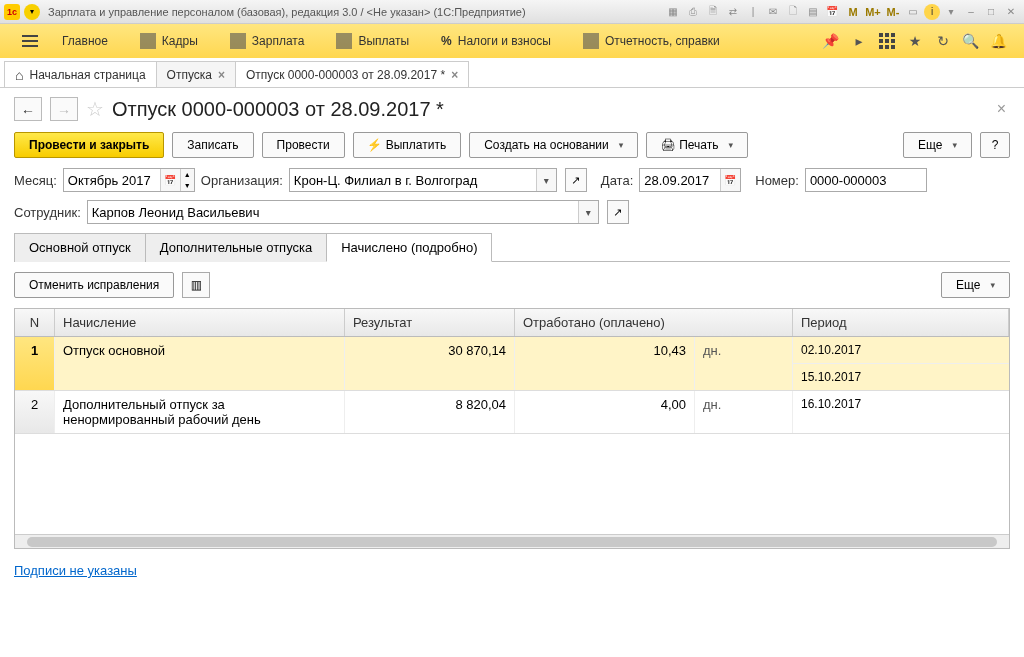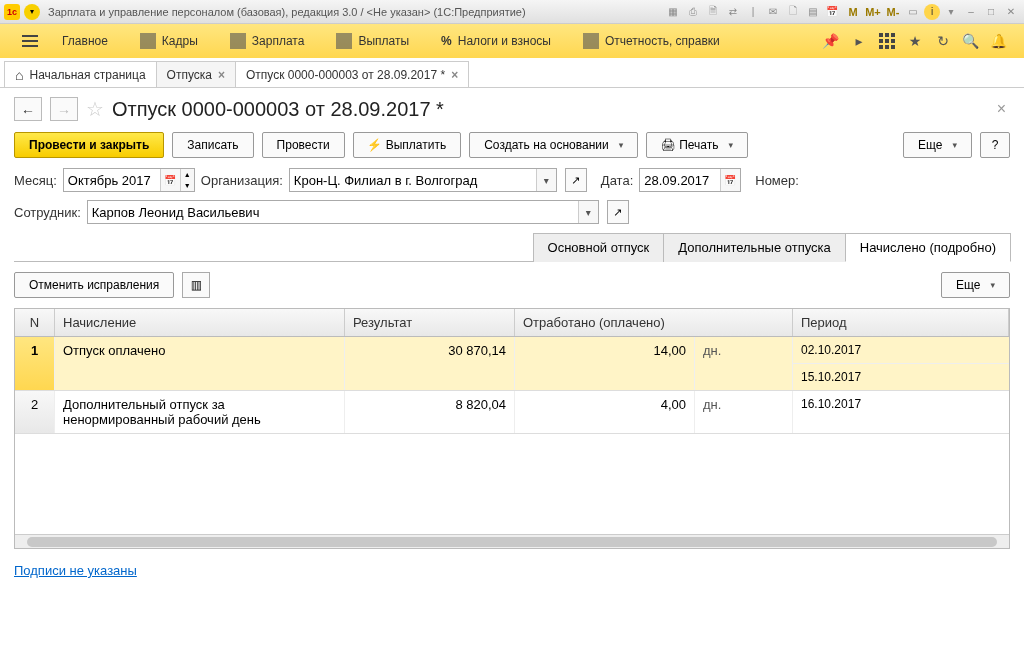--- a/index.html
+++ b/index.html
@@ -48,21 +48,21 @@
 
 .form-row { display: flex; align-items: center; gap: 6px; margin-bottom: 8px; }
 .form-label { color: #333; font-size: 13px; }
 .input-wrap { display: flex; border: 1px solid #aaa; height: 24px; align-items: center; background: #fff; }
 .input-wrap input { border: none; outline: none; padding: 0 4px; height: 22px; font-size: 13px; }
 .input-wrap .in-btn { width: 20px; height: 22px; border-left: 1px solid #ccc; display:flex; align-items:center; justify-content:center; font-size:10px; color:#555; cursor:pointer; background:#f7f7f7;}
 .spinner { display:flex; flex-direction:column; }
 .spinner .sp { height:11px; width:14px; border-left:1px solid #ccc; font-size:7px; display:flex; align-items:center; justify-content:center; cursor:pointer; background:#f7f7f7;}
 .extern-btn { width:22px; height:24px; border:1px solid #aaa; margin-left:2px; display:flex; align-items:center; justify-content:center; font-size:11px; background:#fafafa; cursor:pointer;}
 
-.inner-tabs { display:flex; border-bottom:1px solid #bbb; margin-top:4px;justify-content:flex-end;}
+.inner-tabs { display:flex; border-bottom:1px solid #bbb; margin-top:4px;}
 .inner-tabs .itab { padding: 6px 14px; border:1px solid #bbb; border-bottom:none; background:#eee; margin-right:-1px; font-size:13px; cursor:pointer; position:relative; top:1px;}
 .inner-tabs .itab.active { background:#fff; border-bottom:1px solid #fff;}
 
 .sub-toolbar { display:flex; align-items:center; gap:8px; padding:10px 0;}
 .icon-btn { width:28px; height:26px; border:1px solid #aaa; background:#fafafa; display:flex; align-items:center; justify-content:center; cursor:pointer; font-size:12px;}
 
 .grid { border:1px solid #bbb; }
 .grid-header { display:flex; background:linear-gradient(#f8f8f8,#e8e8e8); border-bottom:1px solid #bbb; }
 .grid-header .gh { padding:6px 8px; border-right:1px solid #ccc; font-size:13px; color:#333;}
 .gh-n { width:40px; text-align:center;}
@@ -229,20 +229,23 @@
       <input style="width: 246px;" value="Крон-Ц. Филиал в г. Волгоград">
       <div class="in-btn">▾</div>
     </div>
     <div class="extern-btn">↗</div>
     <span class="form-label" style="margin-left:8px">Дата:</span>
     <div class="input-wrap">
       <input style="width: 80px;" value="28.09.2017">
       <div class="in-btn">📅</div>
     </div>
     <span class="form-label" style="margin-left:8px">Номер:</span>
+    <div class="input-wrap">
+      <input style="width: 120px;" value="0000-000003">
+    </div>
   </div>
 
   <div class="form-row">
     <span class="form-label">Сотрудник:</span>
     <div class="input-wrap">
       <input style="width: 490px;" value="Карпов Леонид Васильевич">
       <div class="in-btn">▾</div>
     </div>
     <div class="extern-btn">↗</div>
   </div>
@@ -264,23 +267,23 @@
     <div class="grid-header">
       <div class="gh gh-n">N</div>
       <div class="gh gh-calc">Начисление</div>
       <div class="gh gh-res">Результат</div>
       <div class="gh gh-work">Отработано (оплачено)</div>
       <div class="gh gh-period">Период</div>
     </div>
     <div class="grid-body">
       <div class="grid-row sel">
         <div class="gc n">1</div>
-        <div class="gc calc">Отпуск оплачено</div>
+        <div class="gc calc">Отпуск основной</div>
         <div class="gc res">30 870,14</div>
-        <div class="gc work">14,00</div>
+        <div class="gc work">10,43</div>
         <div class="gc unit">дн.</div>
         <div class="gc period">
           <div class="pd">02.10.2017</div>
           <div class="pd">15.10.2017</div>
         </div>
       </div>
       <div class="grid-row">
         <div class="gc n">2</div>
         <div class="gc calc">Дополнительный отпуск за ненормированный рабочий день</div>
         <div class="gc res">8 820,04</div>

